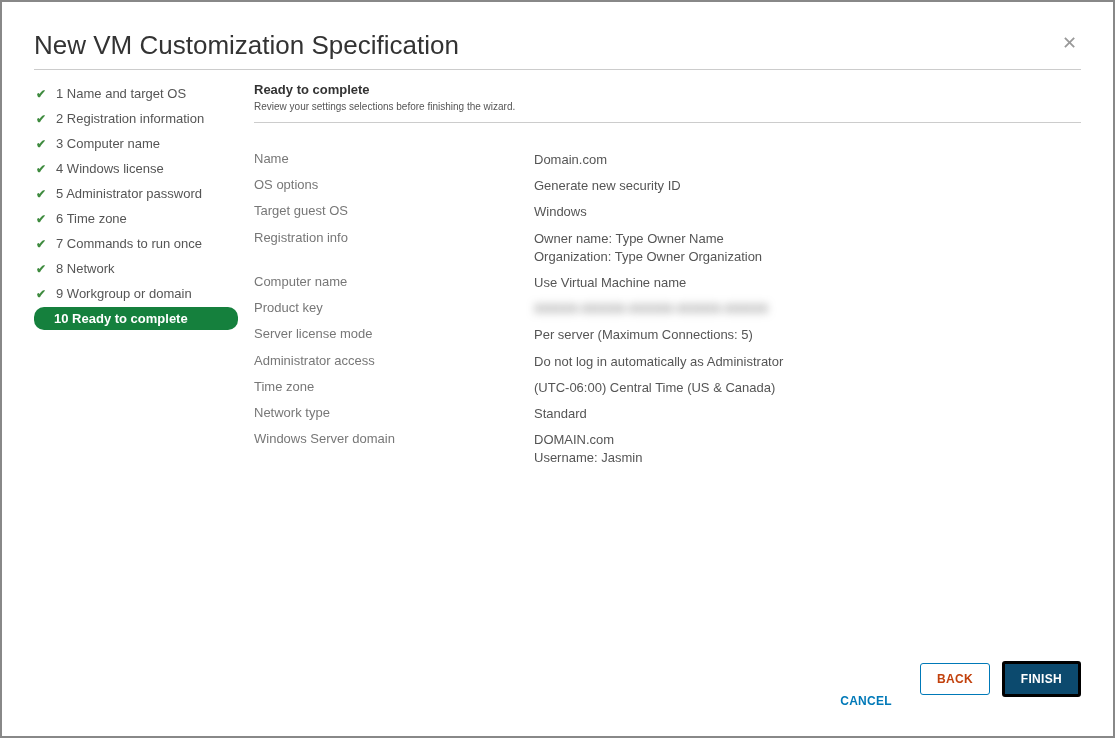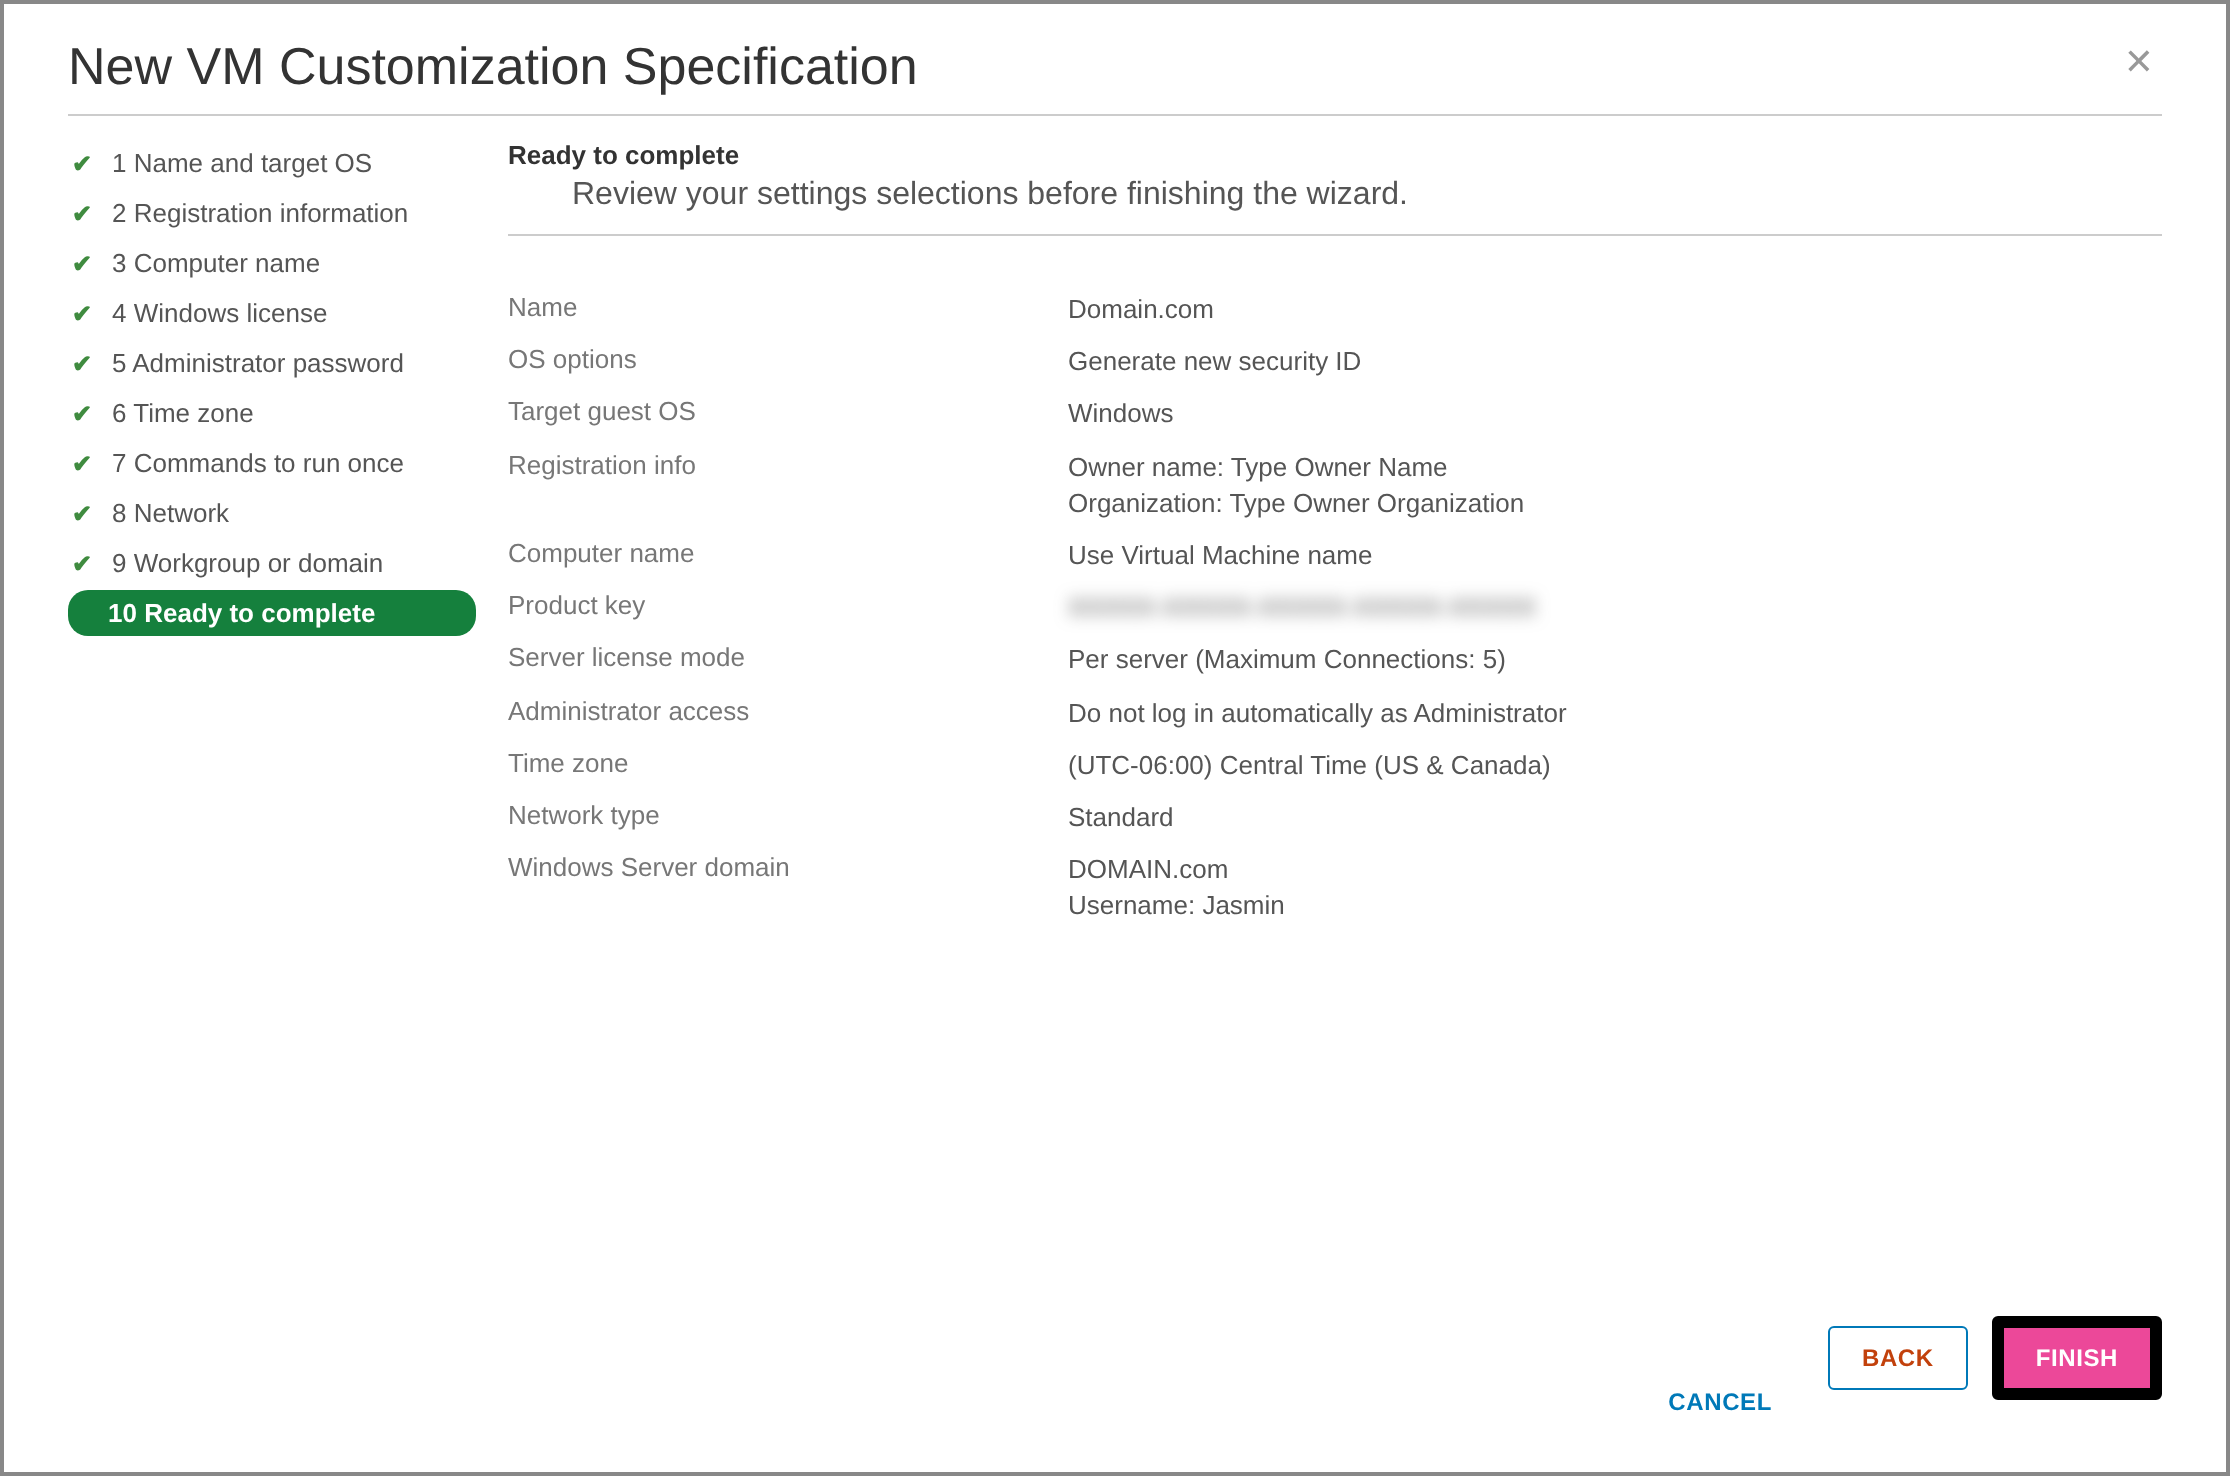--- a/index.html
+++ b/index.html
@@ -3,21 +3,21 @@
 <meta charset="utf-8">
 <style>
   * { box-sizing: border-box; margin: 0; padding: 0; }
   html, body { width: 1115px; height: 738px; font-family: "Segoe UI", Arial, sans-serif; background: #fff; }
   .dialog {
     position: relative;
     width: 1115px;
     height: 738px;
     border: 2px solid #888;
     background: #fff;
-    padding: 16px 32px 20px 32px;
+    padding: 28px 32px 20px 32px;
     display: flex;
     flex-direction: column;
   }
   .dialog-header {
     display: flex;
     justify-content: space-between;
     align-items: flex-start;
     border-bottom: 1px solid #ccc;
     padding-bottom: 8px;
     margin-bottom: 12px;
@@ -81,23 +81,22 @@
     padding-bottom: 10px;
     margin-bottom: 28px;
   }
   .content-title {
     font-size: 13px;
     font-weight: 600;
     color: #333;
     margin-bottom: 4px;
   }
   .content-subtitle {
-    font-size: 16px;
-    color: #555;
-    margin-left: 32px;
+    font-size: 10px;
+    color: #555;
   }
   .summary {
     display: flex;
     flex-direction: column;
     gap: 8px;
   }
   .row {
     display: flex;
     font-size: 13px;
     color: #555;
@@ -137,22 +136,22 @@
     color: #0079b8;
     margin-top: 44px;
   }
   .btn-outline {
     background: #fff;
     border: 1px solid #0079b8;
     color: #c2410c;
     text-align: center;
   }
   .btn-primary {
-    background: #ec4899;
-    border: 6px solid #000000;
+    background: #0c4a6e;
+    border: 3px solid #000000;
     color: #fff;
   }
 </style>
 </head>
 <body>
 
 <div class="dialog">
   <div class="dialog-header">
     <div class="dialog-title">New VM Customization Specification</div>
     <button class="close-btn">✕</button>

